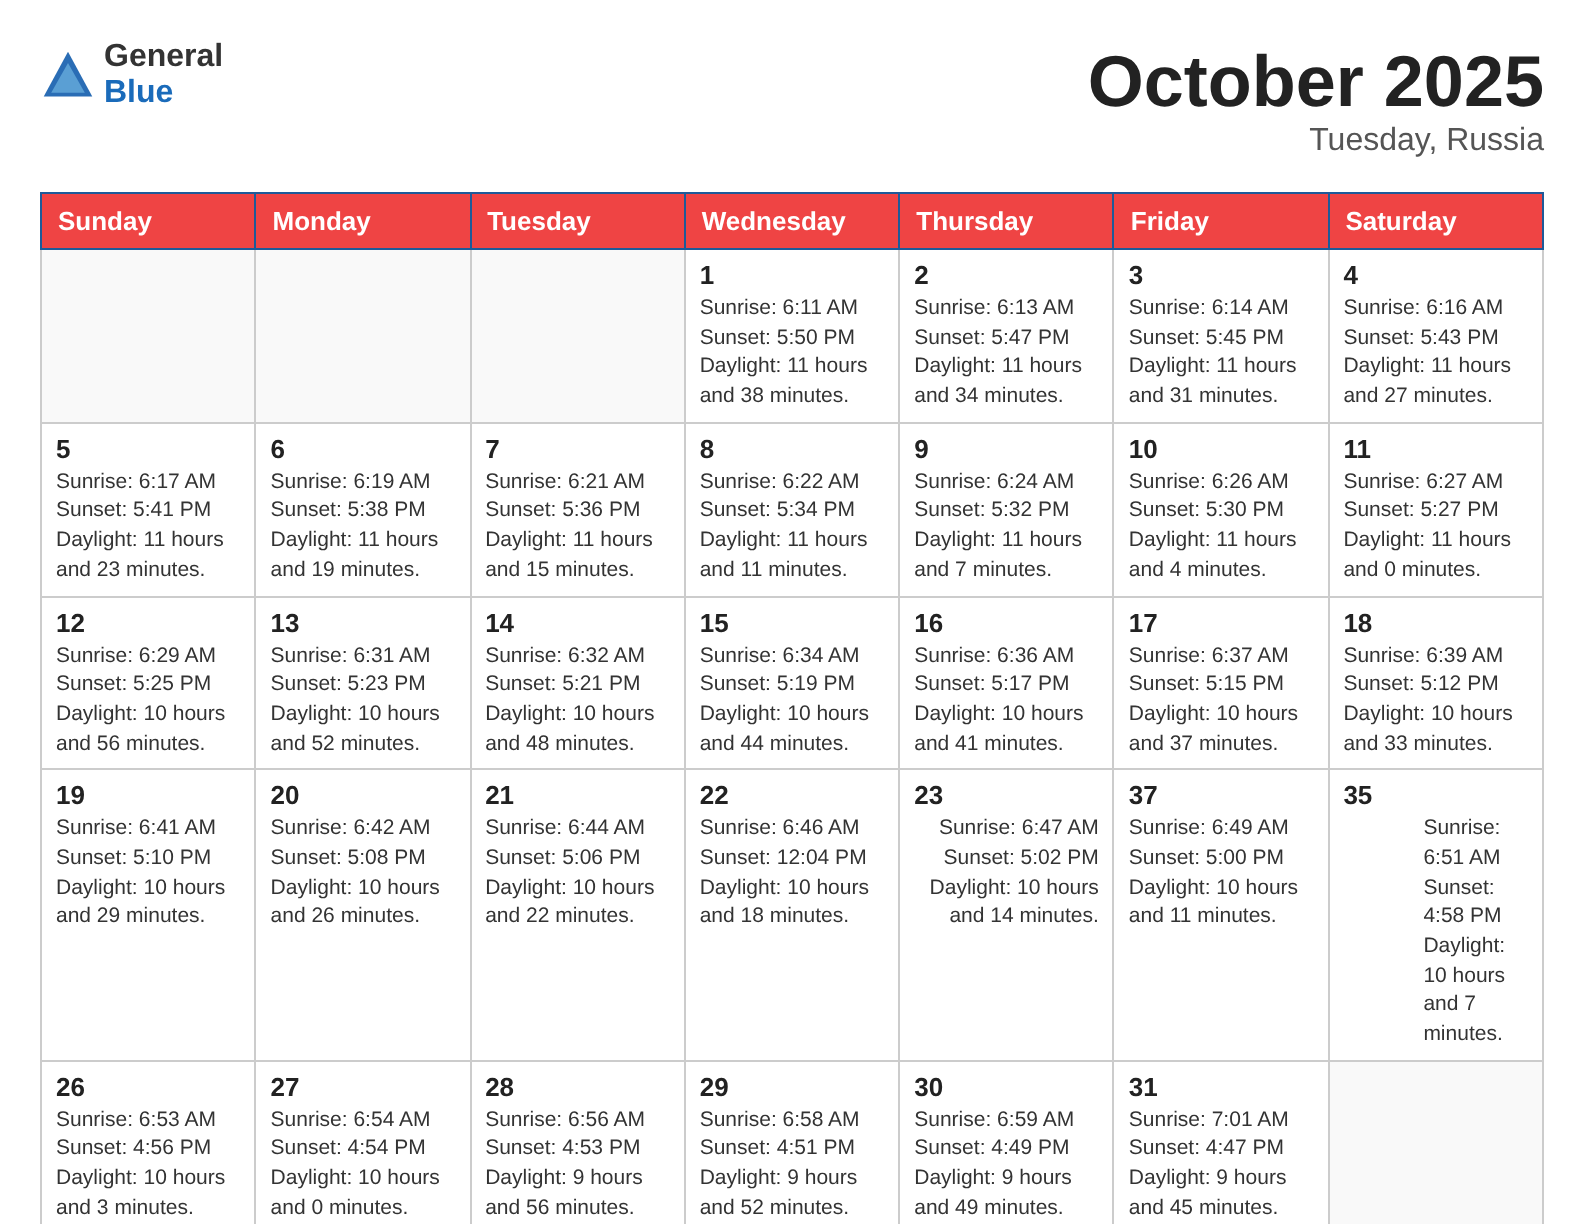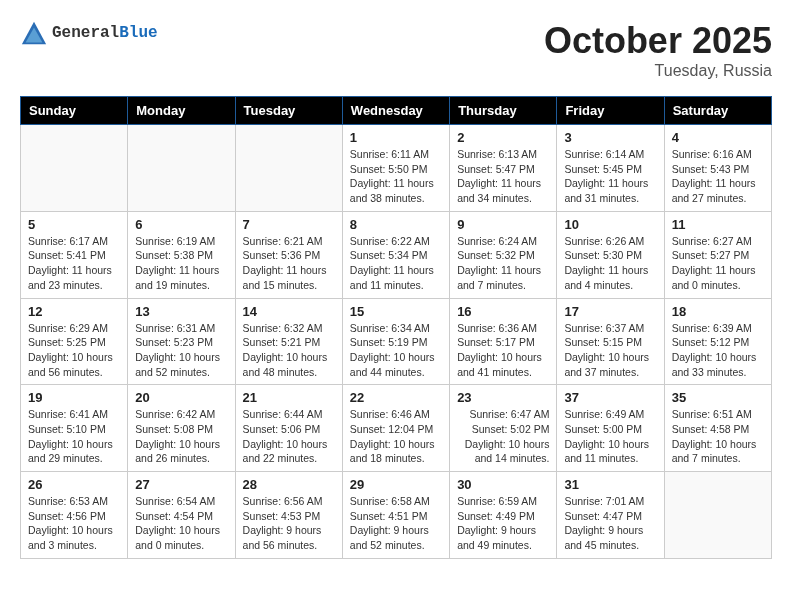--- a/index.html
+++ b/index.html
@@ -16,22 +16,22 @@
       align-items: flex-start;
       margin-bottom: 16px;
     }
     .logo {
       display: flex;
       align-items: center;
       gap: 4px;
     }
     .logo-text {
       display: flex;
+      flex-direction: column;
       line-height: 1.1;
-      font-family: Liberation Mono, monospace;
     }
     .logo-general {
       font-size: 16px;
       font-weight: bold;
       color: #333;
     }
     .logo-blue {
       font-size: 16px;
       font-weight: bold;
       color: #1a6bba;
@@ -51,21 +51,21 @@
     .title-location {
       font-size: 16px;
       color: #555;
     }
     .calendar {
       width: 100%;
       border-collapse: collapse;
       border: 1px solid #ccc;
     }
     .calendar th {
-      background-color: #000000;
+      background-color: #ef4444;
       color: #fff;
       text-align: left;
       padding: 6px 8px;
       font-size: 13px;
       font-weight: bold;
       border: 1px solid #1e5a99;
     }
     .calendar td {
       vertical-align: top;
       padding: 5px 7px;
@@ -300,21 +300,21 @@
         </td>
         <td>
           <div class="day-number">37</div>
           <div class="day-info" style="white-space: pre-line;">Sunrise: 6:49 AM
 Sunset: 5:00 PM
 Daylight: 10 hours
 and 11 minutes.</div>
         </td>
         <td>
           <div class="day-number">35</div>
-          <div class="day-info" style="white-space: pre-line;">Sunrise: 6:51 AM
+          <div class="day-info" style="white-space: pre-line; margin-left: 40px;">Sunrise: 6:51 AM
 Sunset: 4:58 PM
 Daylight: 10 hours
 and 7 minutes.</div>
         </td>
       </tr>
       <tr class="week-row">
         <td>
           <div class="day-number">26</div>
           <div class="day-info" style="white-space: pre-line;">Sunrise: 6:53 AM
 Sunset: 4:56 PM

